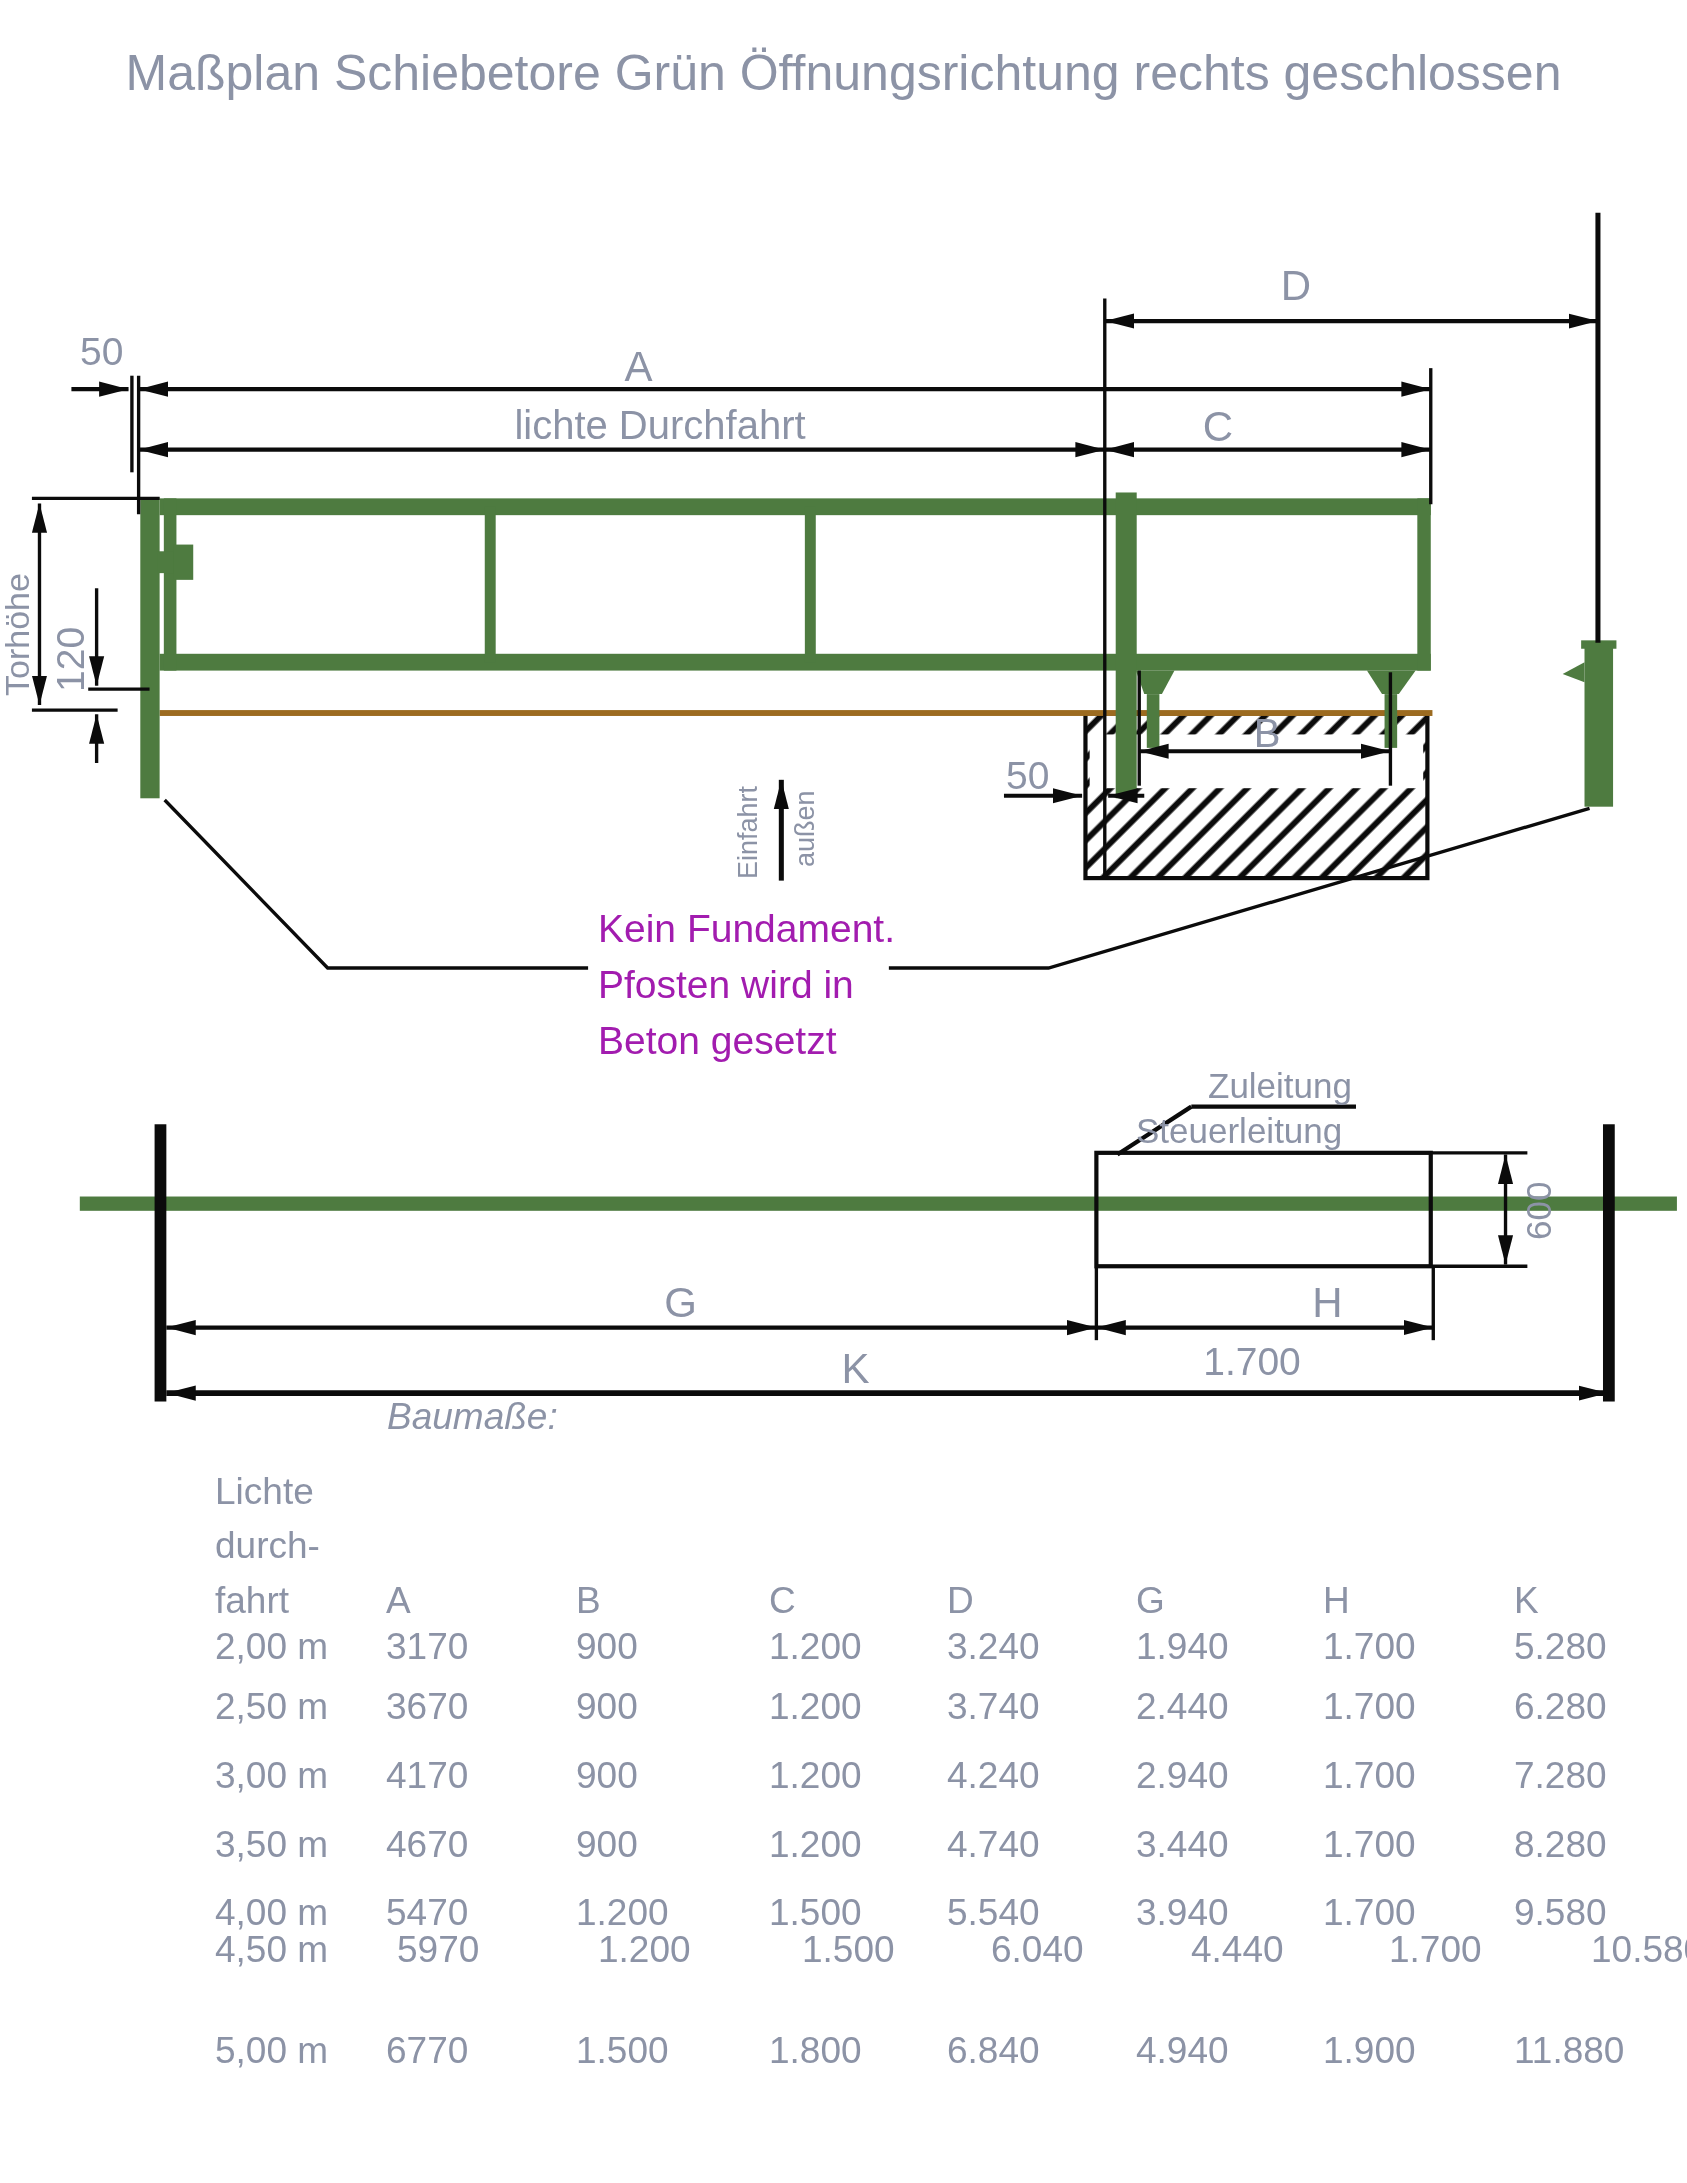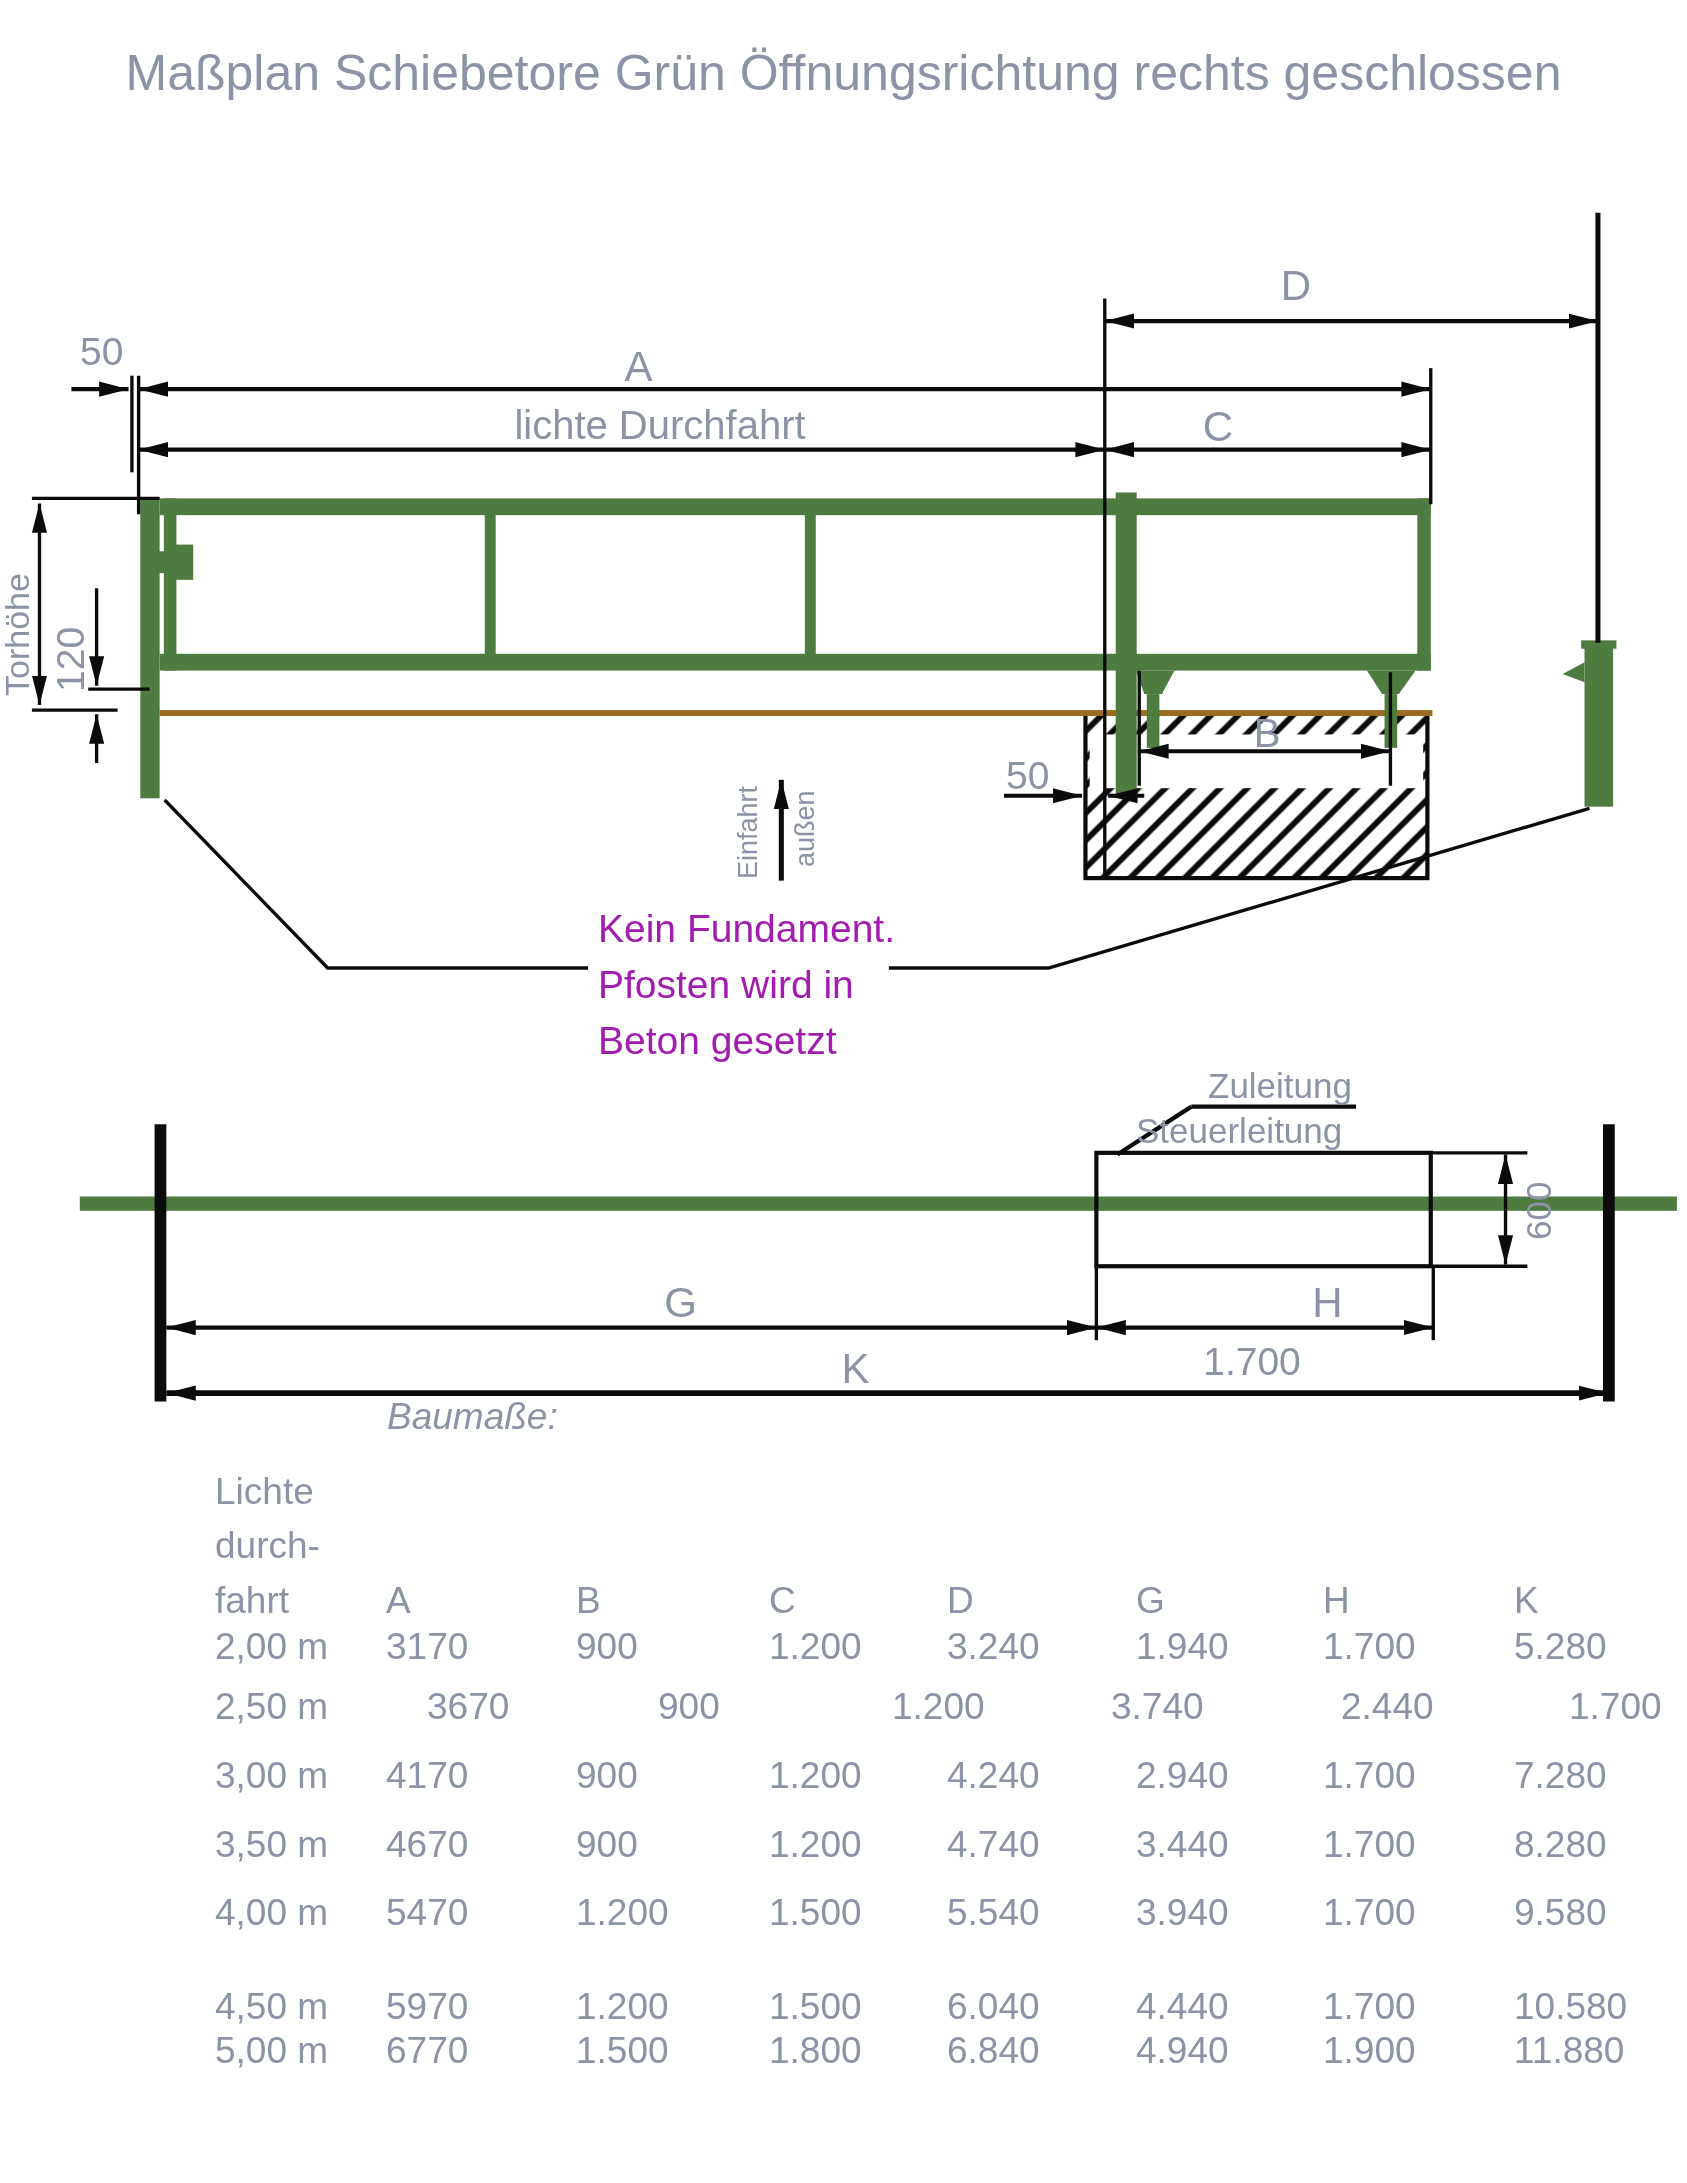--- a/index.html
+++ b/index.html
@@ -168,21 +168,21 @@
         <div class="trow" style="top: 1626px;">
           <div class="hcell">2,00 m</div>
           <div class="hcell">3170</div>
           <div class="hcell">900</div>
           <div class="hcell">1.200</div>
           <div class="hcell">3.240</div>
           <div class="hcell">1.940</div>
           <div class="hcell">1.700</div>
           <div class="hcell">5.280</div>
         </div>
-        <div class="trow" style="top: 1686px; gap: 41px;">
+        <div class="trow" style="top: 1686px;">
           <div class="hcell">2,50 m</div>
           <div class="hcell">3670</div>
           <div class="hcell">900</div>
           <div class="hcell">1.200</div>
           <div class="hcell">3.740</div>
           <div class="hcell">2.440</div>
           <div class="hcell">1.700</div>
           <div class="hcell">6.280</div>
         </div>
         <div class="trow" style="top: 1755px;">
@@ -208,21 +208,21 @@
         <div class="trow" style="top: 1892px;">
           <div class="hcell">4,00 m</div>
           <div class="hcell">5470</div>
           <div class="hcell">1.200</div>
           <div class="hcell">1.500</div>
           <div class="hcell">5.540</div>
           <div class="hcell">3.940</div>
           <div class="hcell">1.700</div>
           <div class="hcell">9.580</div>
         </div>
-        <div class="trow" style="top: 1986px;">
+        <div class="trow" style="top: 1929px; gap: 11px;">
           <div class="hcell">4,50 m</div>
           <div class="hcell">5970</div>
           <div class="hcell">1.200</div>
           <div class="hcell">1.500</div>
           <div class="hcell">6.040</div>
           <div class="hcell">4.440</div>
           <div class="hcell">1.700</div>
           <div class="hcell">10.580</div>
         </div>
         <div class="trow" style="top: 2030px;">

